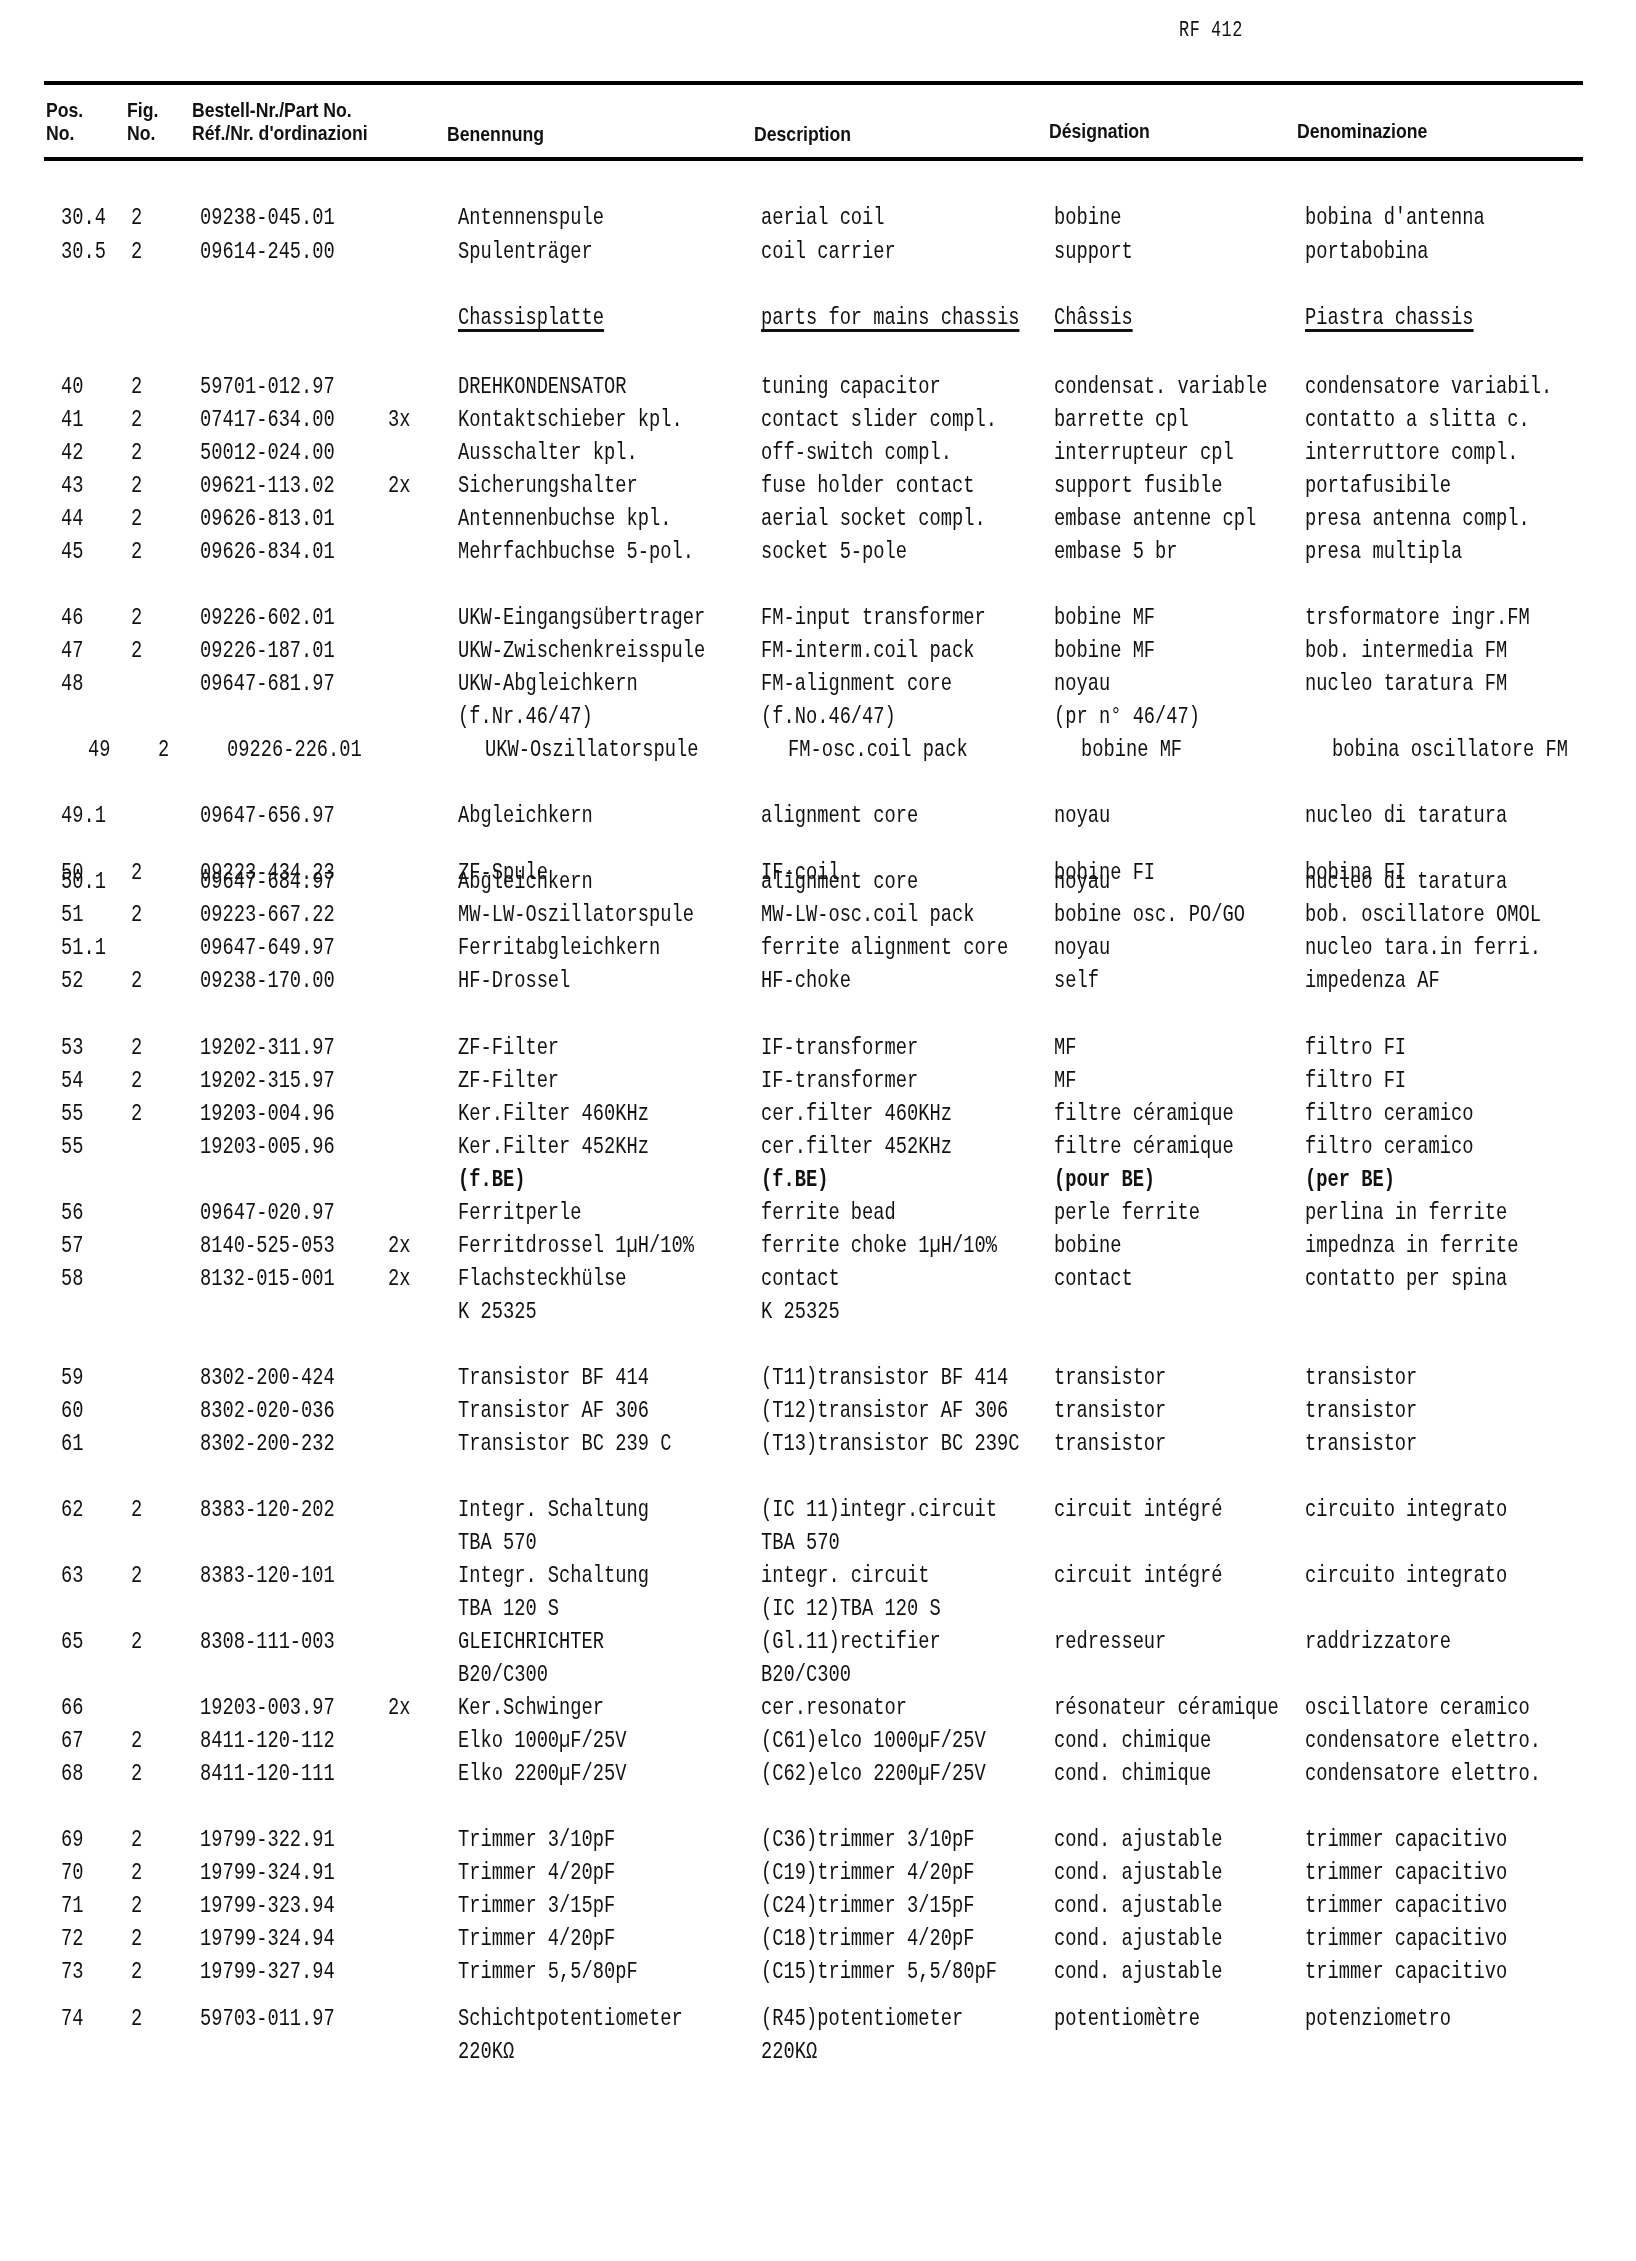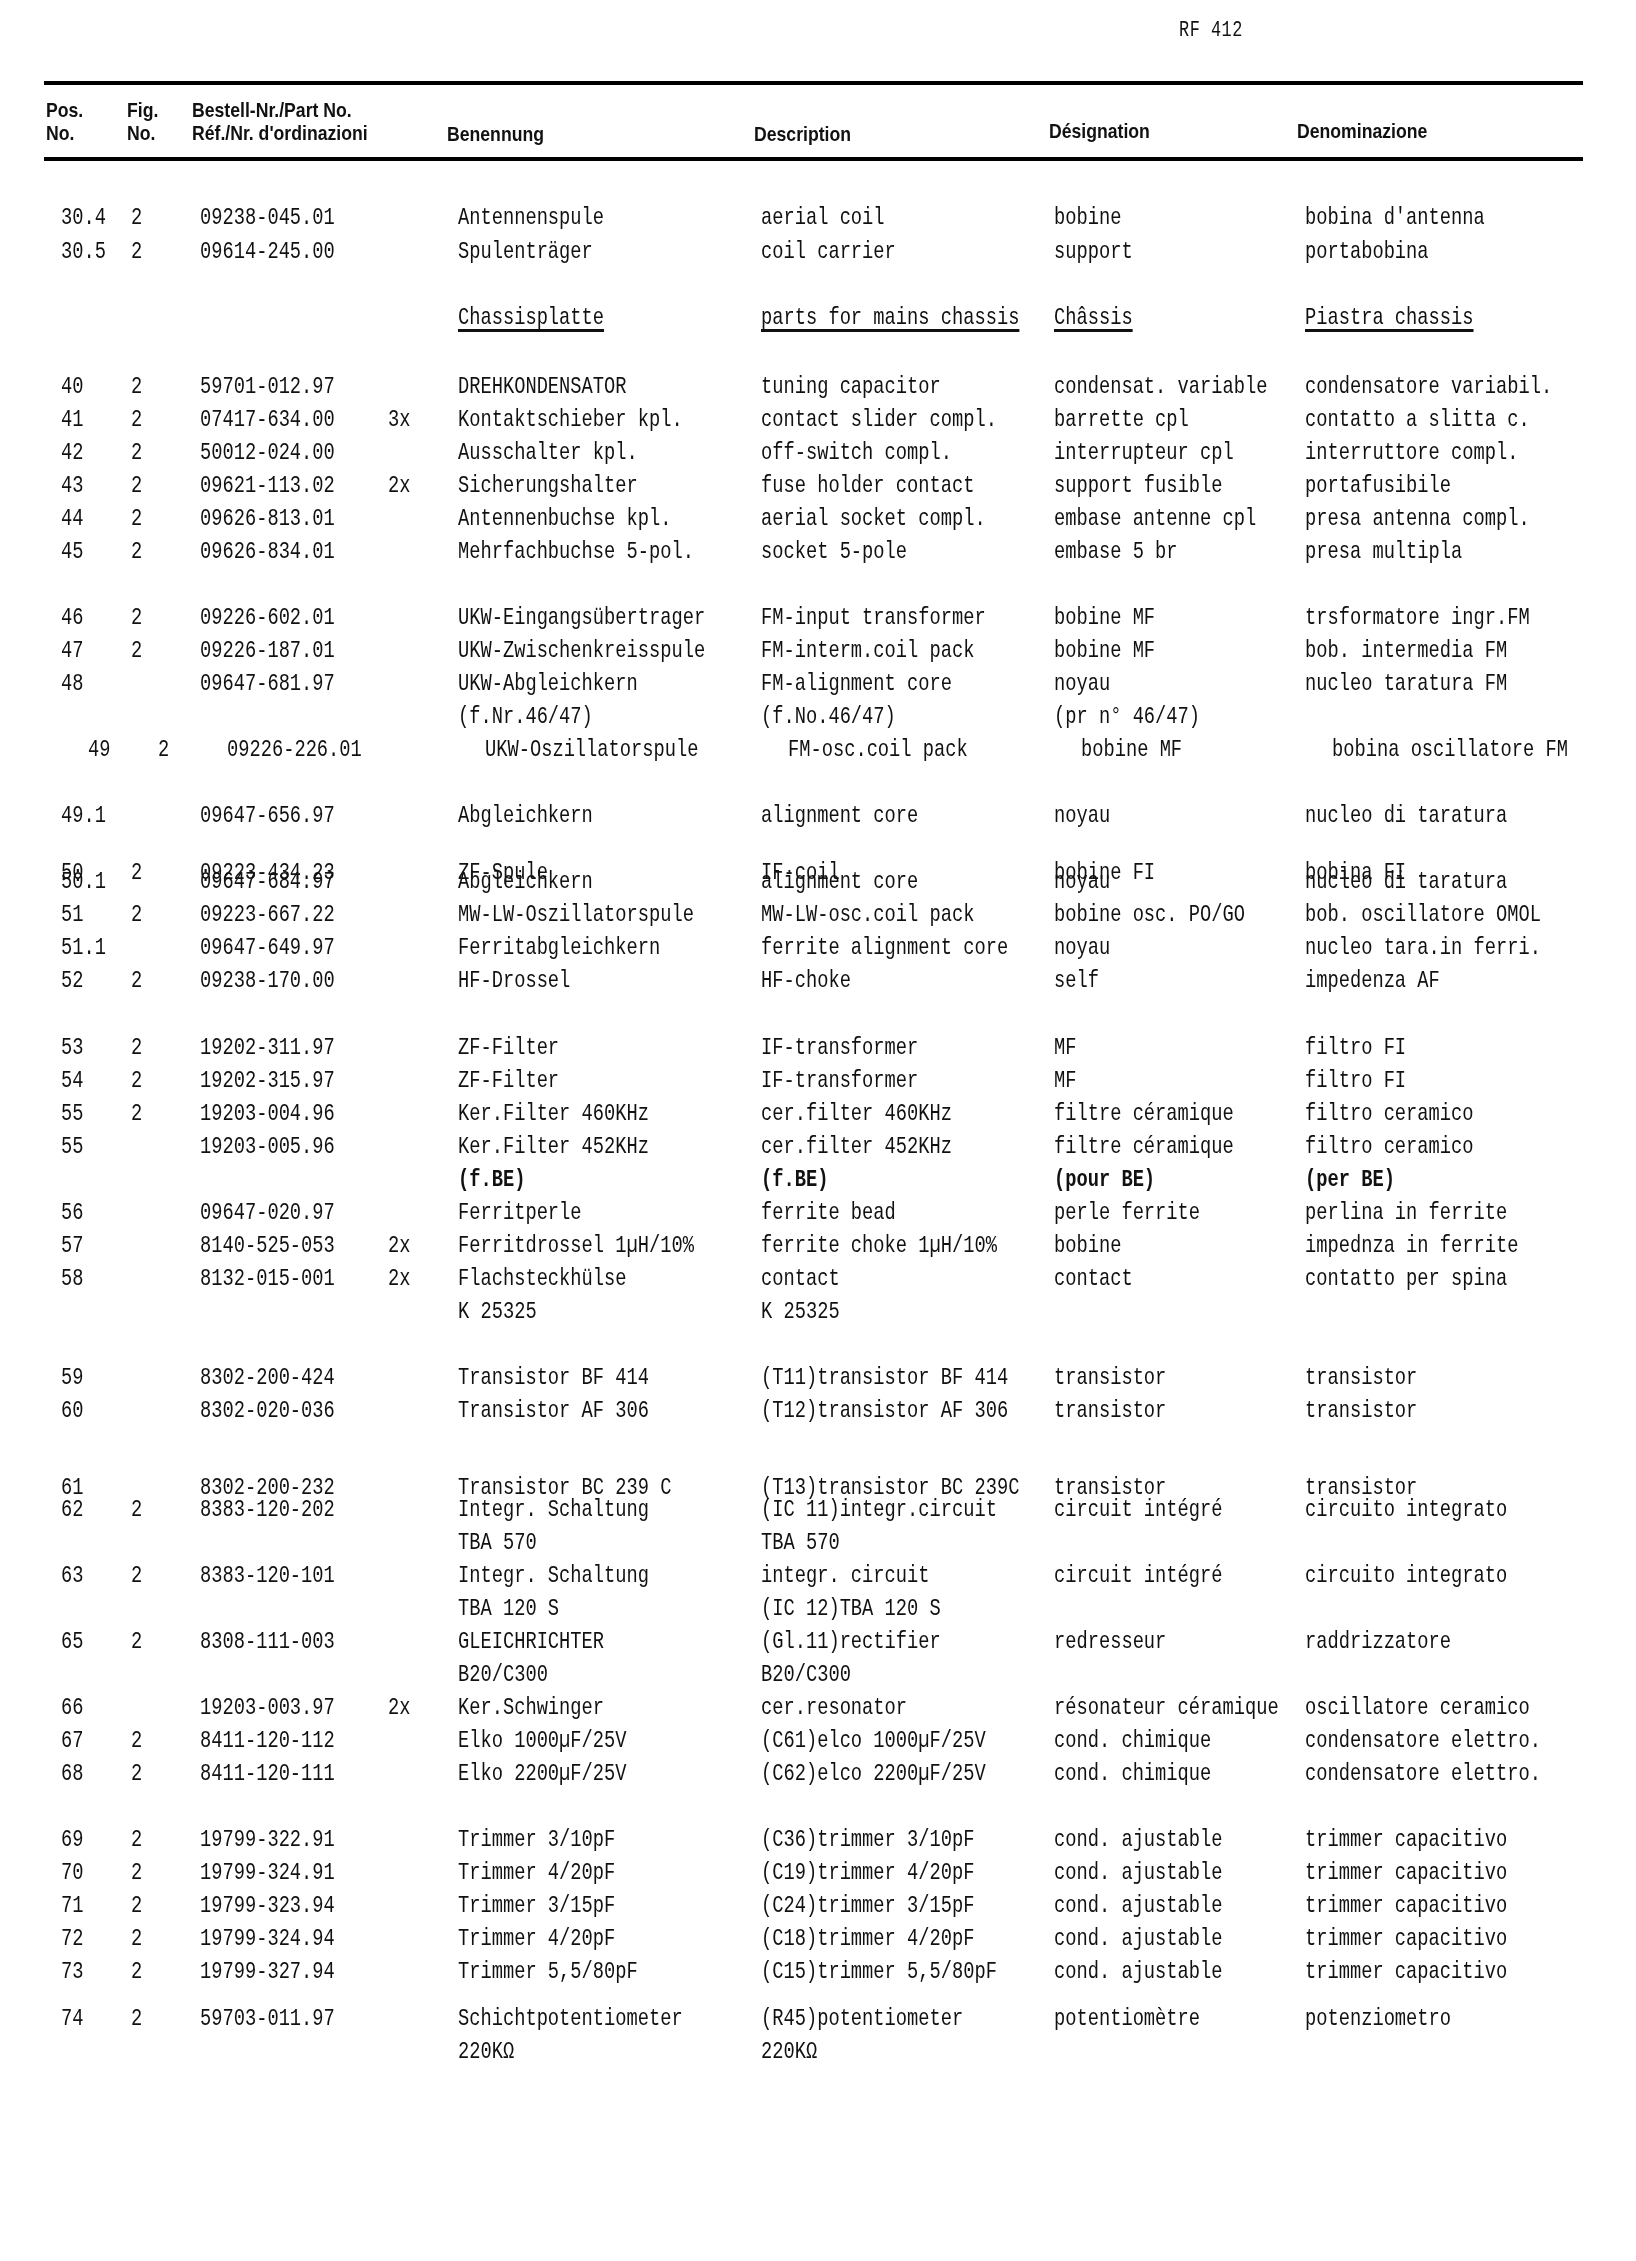--- a/index.html
+++ b/index.html
@@ -300,21 +300,21 @@
       <span class="cell c-it">transistor</span>
     </div>
     <div class="row" style="top: 1394px;">
       <span class="cell c-pos">60</span>
       <span class="cell c-part">8302-020-036</span>
       <span class="cell c-de">Transistor AF 306</span>
       <span class="cell c-en">(T12)transistor AF 306</span>
       <span class="cell c-fr">transistor</span>
       <span class="cell c-it">transistor</span>
     </div>
-    <div class="row" style="top: 1427px; margin-top: 44px;">
+    <div class="row" style="top: 1427px;">
       <span class="cell c-pos">61</span>
       <span class="cell c-part">8302-200-232</span>
       <span class="cell c-de">Transistor BC 239 C</span>
       <span class="cell c-en">(T13)transistor BC 239C</span>
       <span class="cell c-fr">transistor</span>
       <span class="cell c-it">transistor</span>
     </div>
     <div class="row" style="top: 1493px;">
       <span class="cell c-pos">62</span>
       <span class="cell c-fig">2</span>

